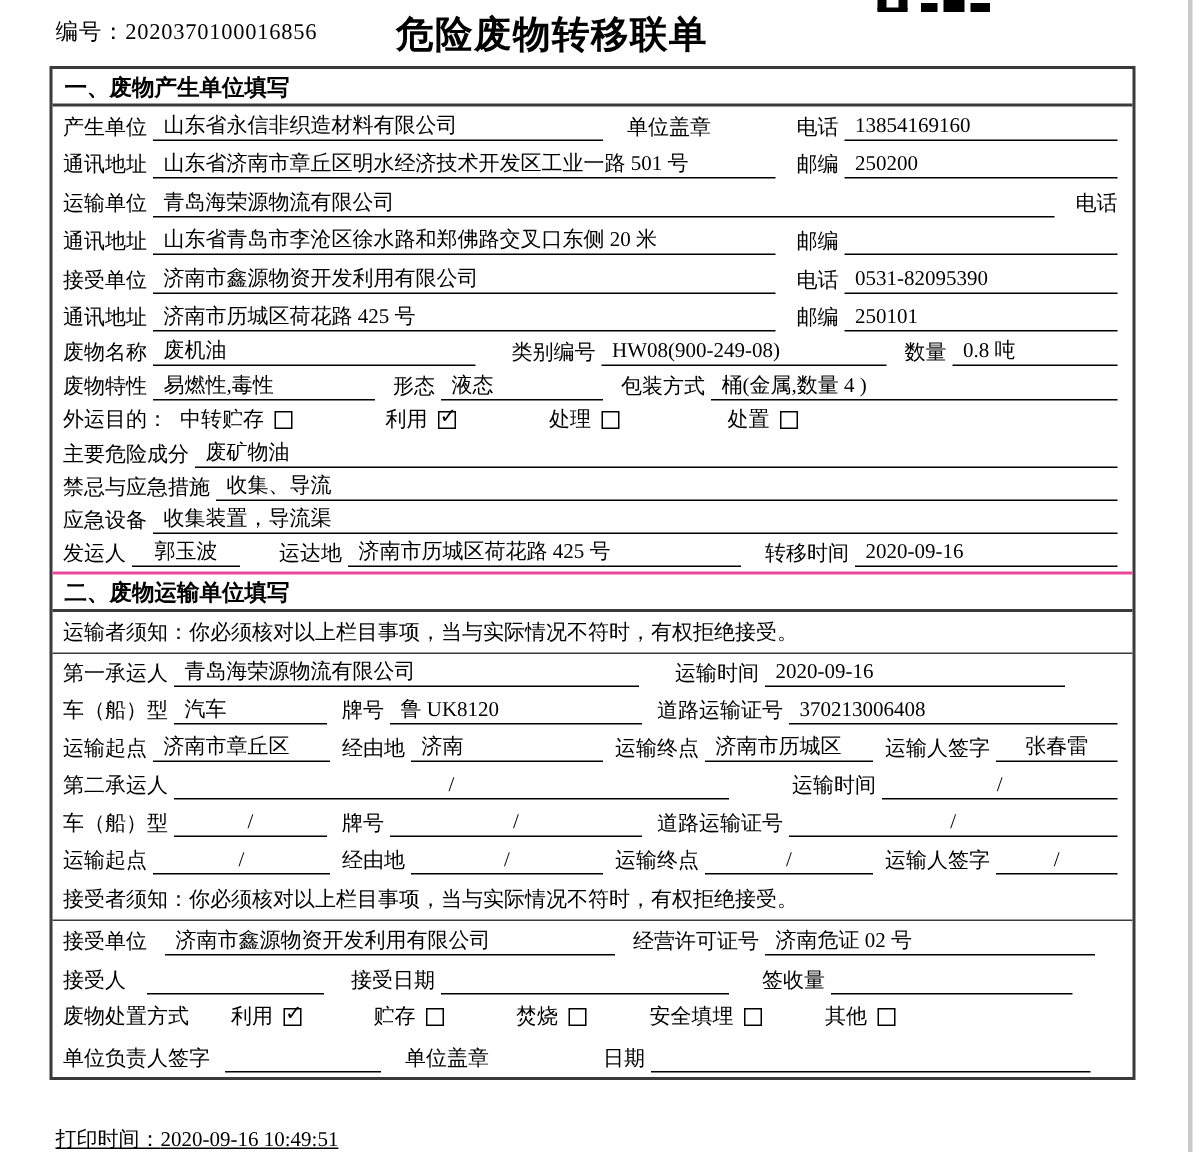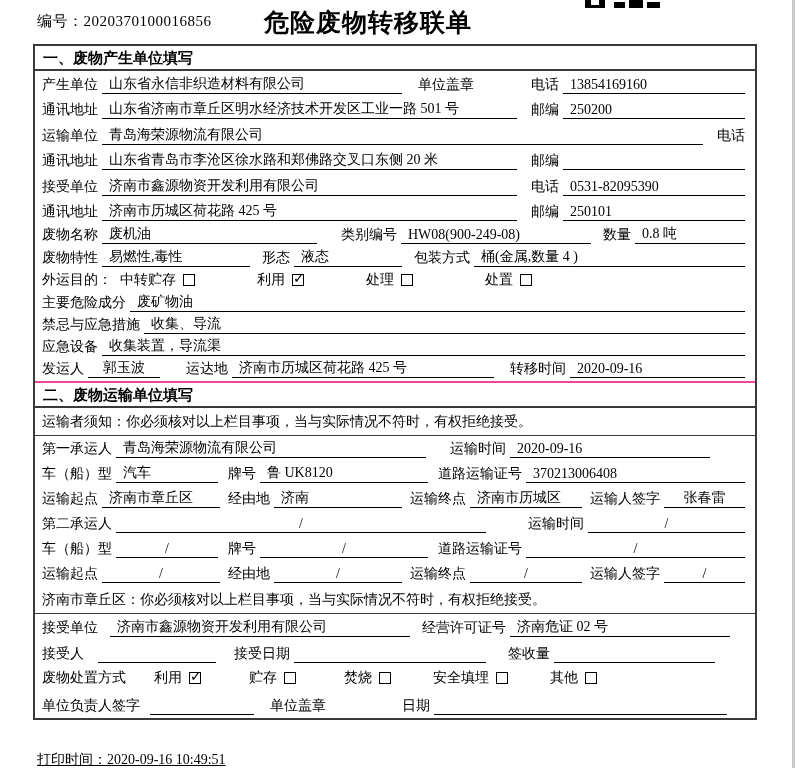--- a/index.html
+++ b/index.html
@@ -224,21 +224,21 @@
     <span class="lbl" style="margin-left:8px">经由地</span>
     <span class="val ctr" style="width:128px">/</span>
     <span class="lbl" style="margin-left:8px">运输终点</span>
     <span class="val ctr" style="width:112px">/</span>
     <span class="lbl" style="margin-left:8px">运输人签字</span>
     <span class="val grow ctr">/</span>
   </div>
 
 
   <div class="h28">
-    <span>济南市章丘区：</span>
+    <span>接受者须知：</span>
     <span>你必须核对以上栏目事项，当与实际情况不符时，有权拒绝接受。</span>
   </div>
 
   <div class="r h26">
     <span class="lbl">接受单位</span>
     <span class="val" style="width:300px;margin-left:12px">济南市鑫源物资开发利用有限公司</span>
     <span class="lbl" style="margin-left:12px">经营许可证号</span>
     <span class="val" style="width:220px">济南危证 02 号</span>
   </div>
 

